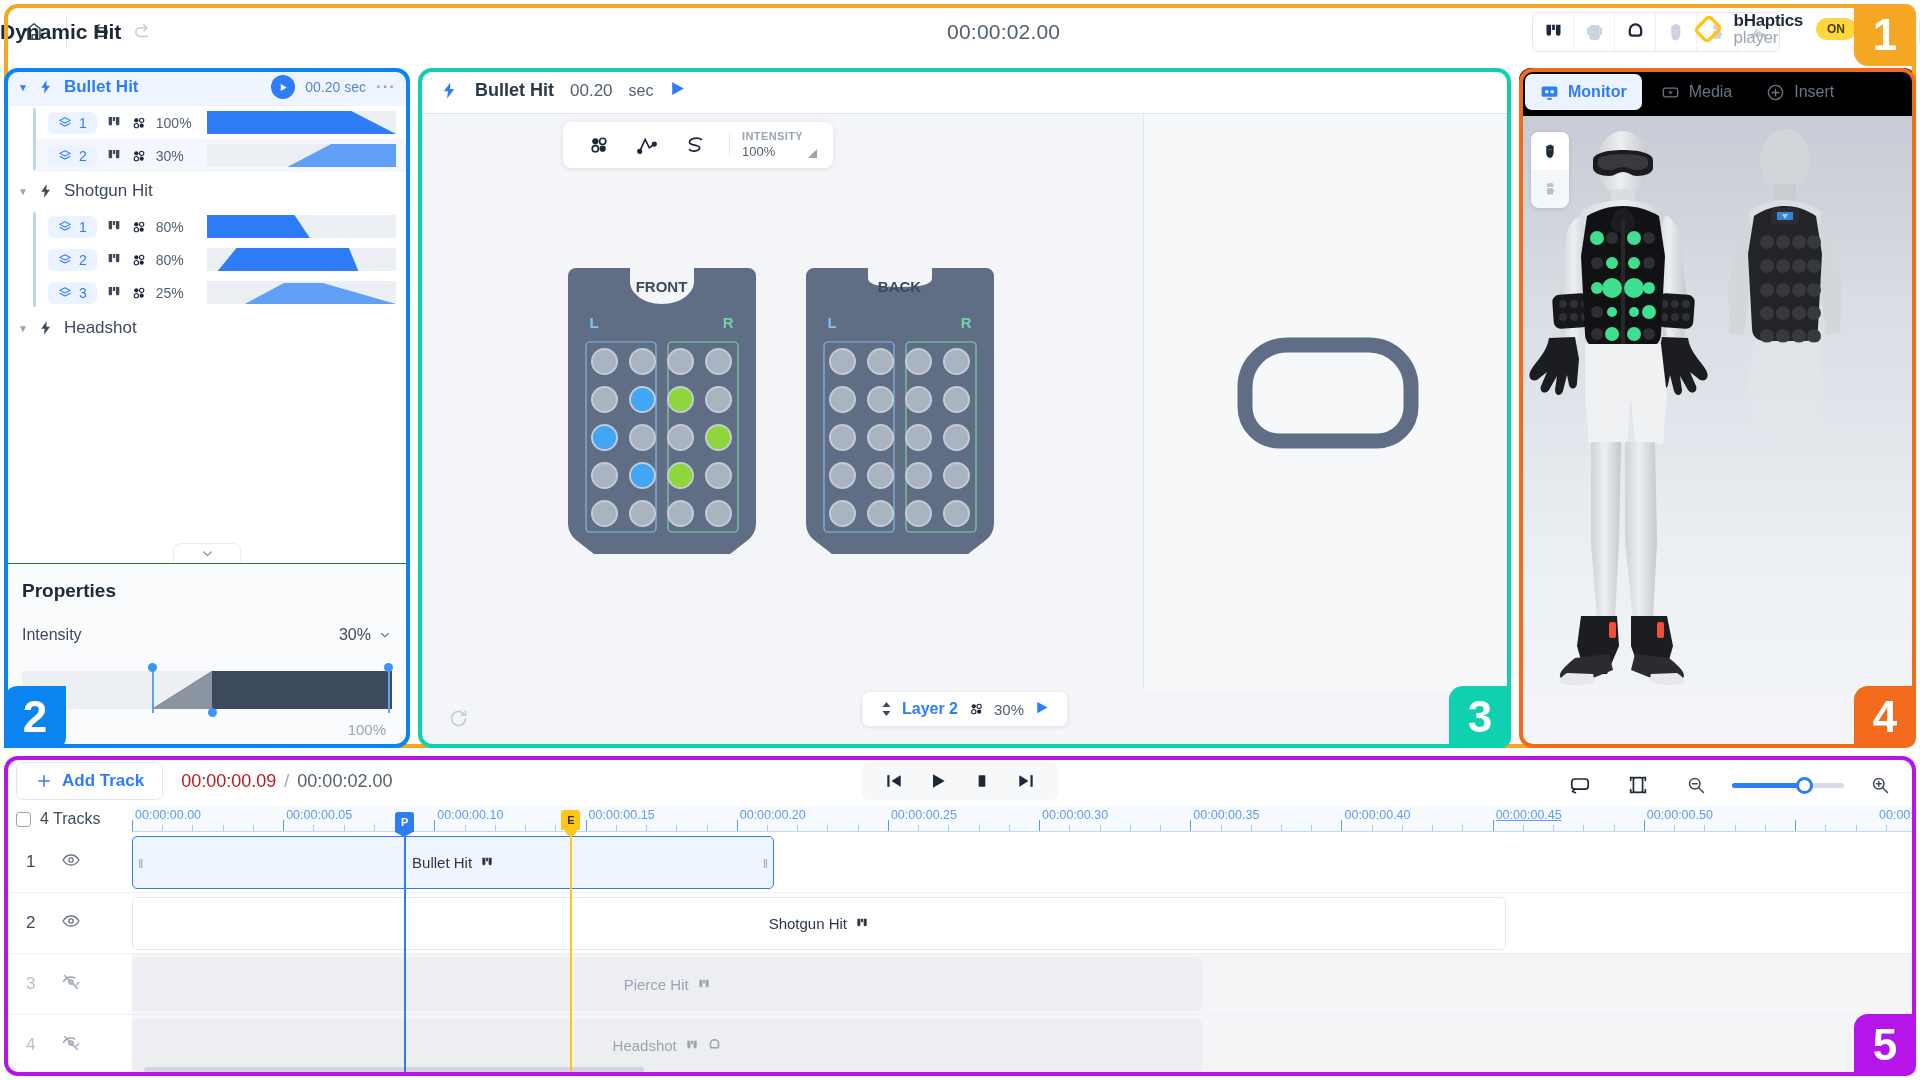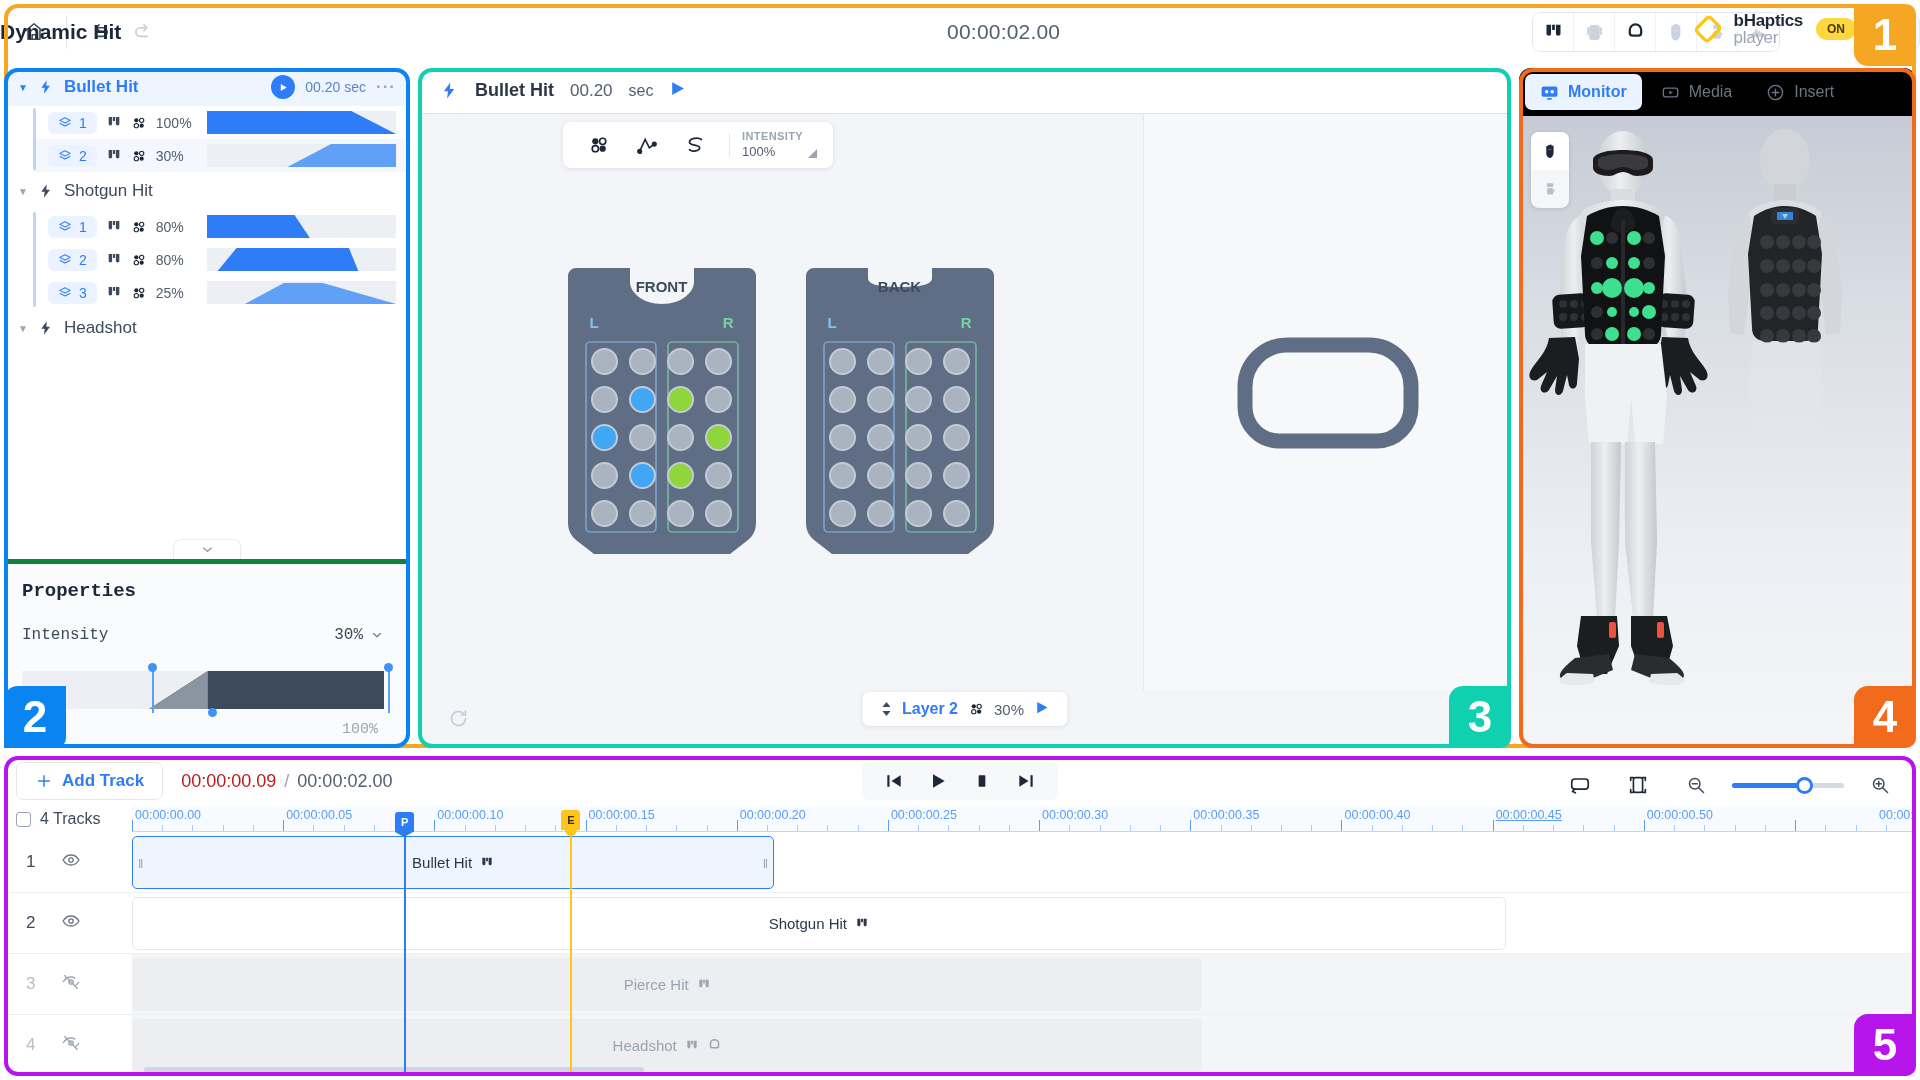--- a/index.html
+++ b/index.html
@@ -120,21 +120,21 @@
     border-radius: 6px; padding: 3px 10px; color: #2f7df6; font-size: 14px;
   }
   .pct { font-size: 14px; color: #52606f; width: 42px; }
   .curve { flex: 1; height: 23px; background: #eceff3; margin-right: 14px; position: relative; overflow: hidden; }
   .scroll-tab {
     position: absolute; left: 50%; transform: translateX(-50%); bottom: 0;
     width: 68px; height: 20px; background: #fff; border-radius: 8px 8px 0 0;
     border: 1px solid #e9edf2; border-bottom: none;
     display: flex; align-items: center; justify-content: center; color: #8a95a3; font-size: 12px;
   }
-  .props { border-top: 5px solid #15803d; padding: 16px 26px 10px 18px; background: #fafbfc; font-family: Liberation Mono, monospace; }
+  .props { border-top: 1px solid #15803d; padding: 16px 18px 10px 18px; background: #fafbfc; }
   .props h3 { font-size: 19px; color: #1d2838; margin-bottom: 14px; font-weight: 700; }
   .prow { display: flex; align-items: center; justify-content: space-between; height: 37px; }
   .prow .lbl { font-size: 16px; color: #3d4a5c; }
   .prow .val { font-size: 16px; color: #3d4a5c; display: flex; align-items: center; gap: 7px; }
   .envelope { position: relative; height: 46px; margin-top: 14px; }
   .env-pct { text-align: right; font-size: 15px; color: #9aa5b1; margin-top: 8px; padding-right: 6px; }
 
   
   .center {
     position: absolute; left: 418px; top: 68px; width: 1093px; height: 680px;

